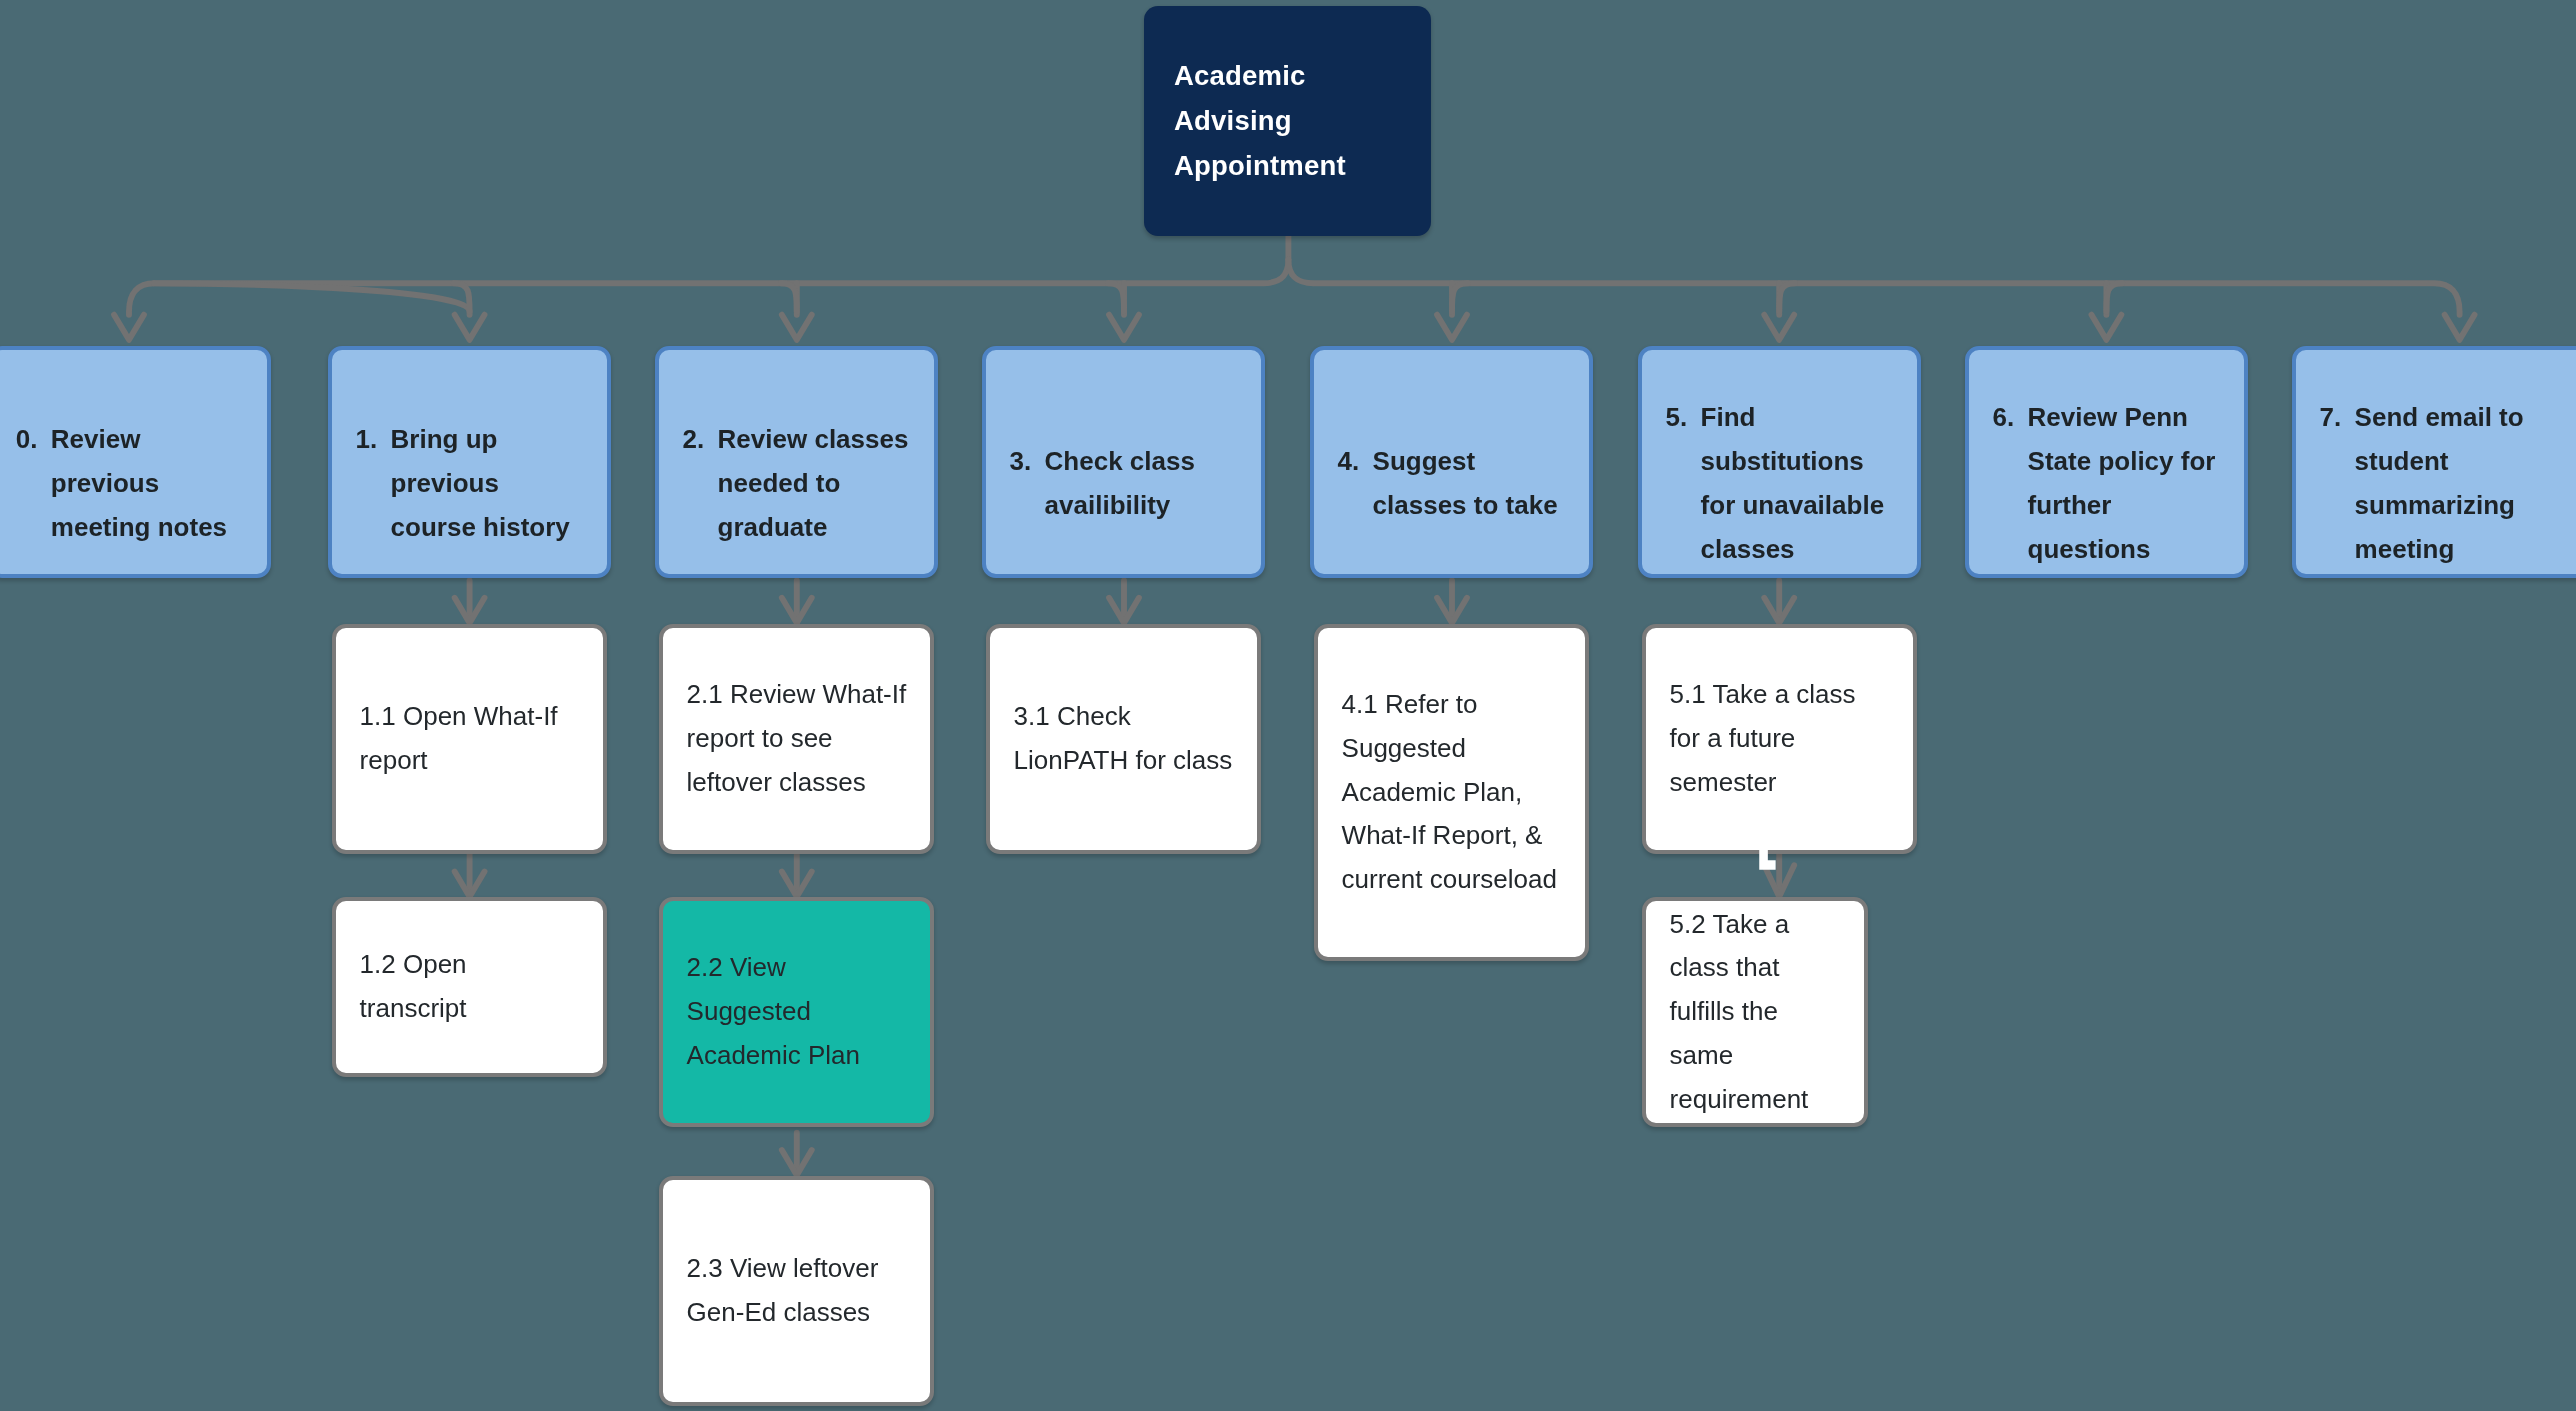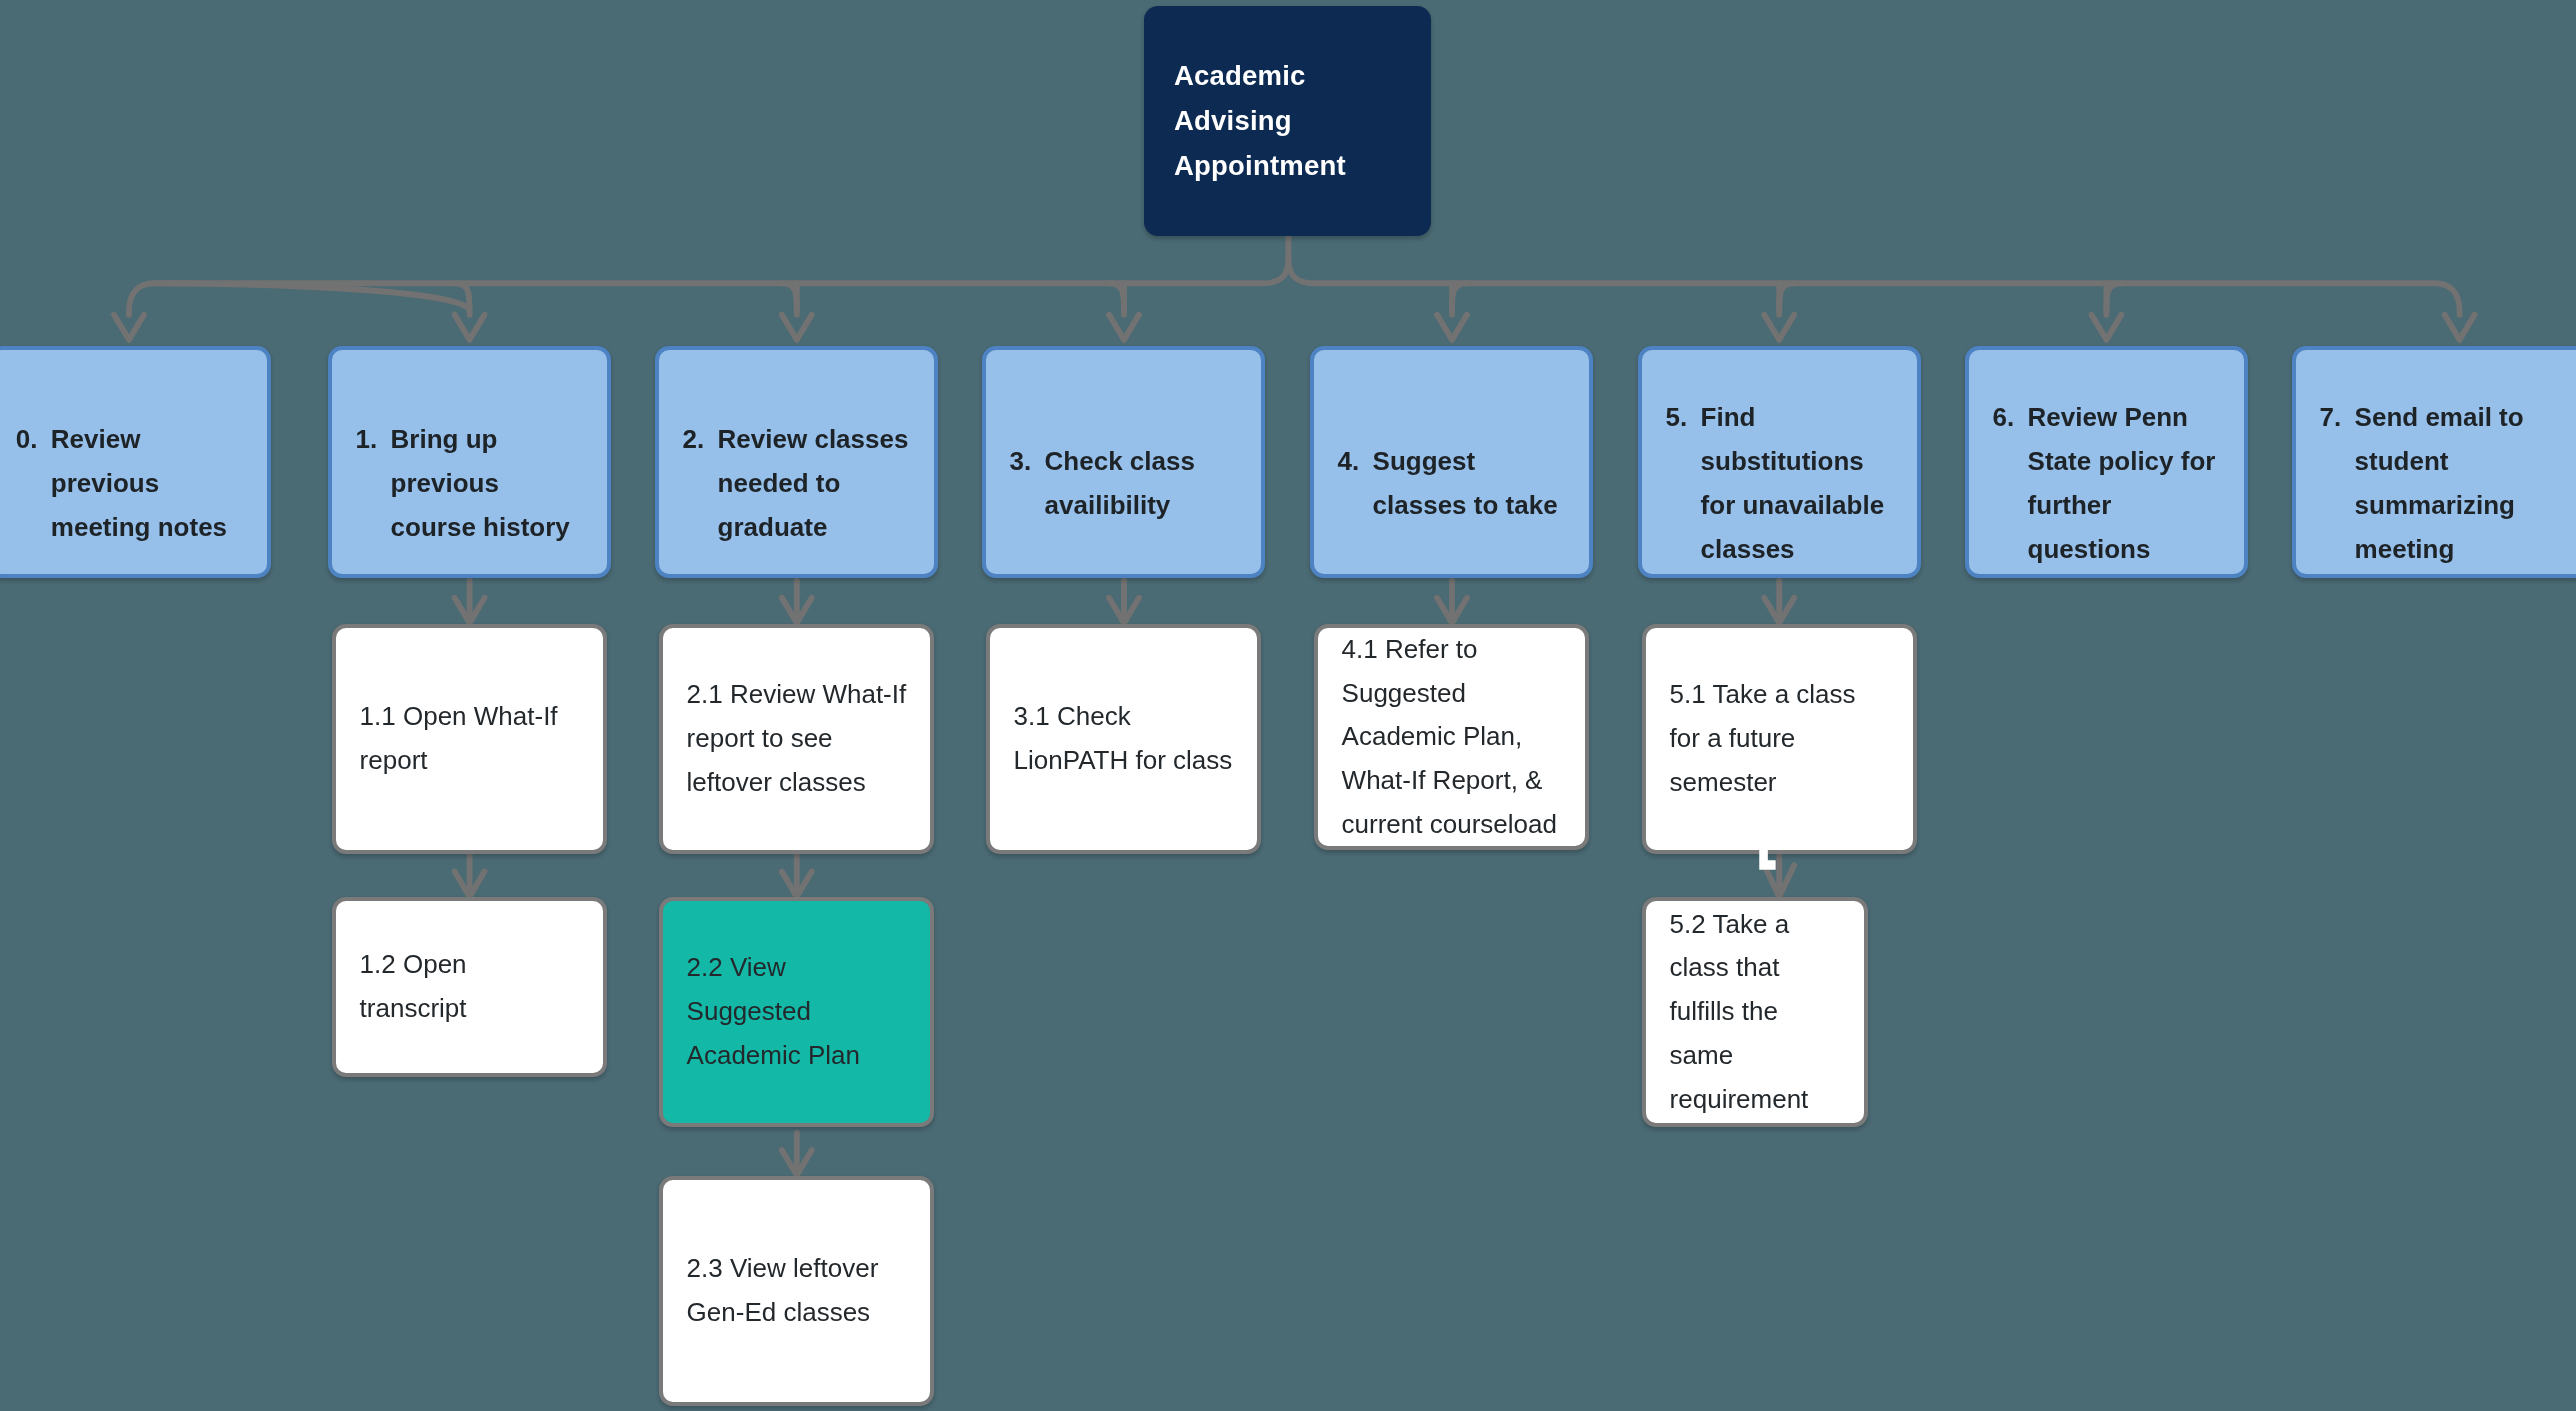--- a/index.html
+++ b/index.html
@@ -233,21 +233,21 @@
   </div>
 
   <div class="node sub" style="left: 659px; top: 1176px; width: 275px; height: 230px; background: rgb(255, 255, 255); border-color: rgb(122, 122, 122);">
     <span class="txt">2.3 View leftover Gen-Ed classes</span>
   </div>
 
   <div class="node sub" style="left: 986px; top: 624px; width: 275px; height: 230px; background: rgb(255, 255, 255); border-color: rgb(122, 122, 122);">
     <span class="txt">3.1 Check LionPATH for class</span>
   </div>
 
-  <div class="node sub" style="left: 1314px; top: 624px; width: 275px; height: 226px; background: rgb(255, 255, 255); border-color: rgb(122, 122, 122); border-radius: 14px;">
+  <div class="node sub" style="left: 1314px; top: 624px; width: 275px; height: 337px; background: rgb(255, 255, 255); border-color: rgb(122, 122, 122); border-radius: 14px;">
     <span class="txt">4.1 Refer to Suggested Academic Plan, What-If Report, &amp; current courseload</span>
   </div>
 
   <div class="node sub" style="left: 1642px; top: 624px; width: 275px; height: 230px; background: rgb(255, 255, 255); border-color: rgb(122, 122, 122);">
     <span class="txt">5.1 Take a class for a future semester</span>
   </div>
 
   <div class="node sub" style="left: 1642px; top: 897px; width: 226px; height: 230px; background: rgb(255, 255, 255); border-color: rgb(122, 122, 122);">
     <span class="txt">5.2 Take a class that fulfills the same requirement</span>
   </div>

